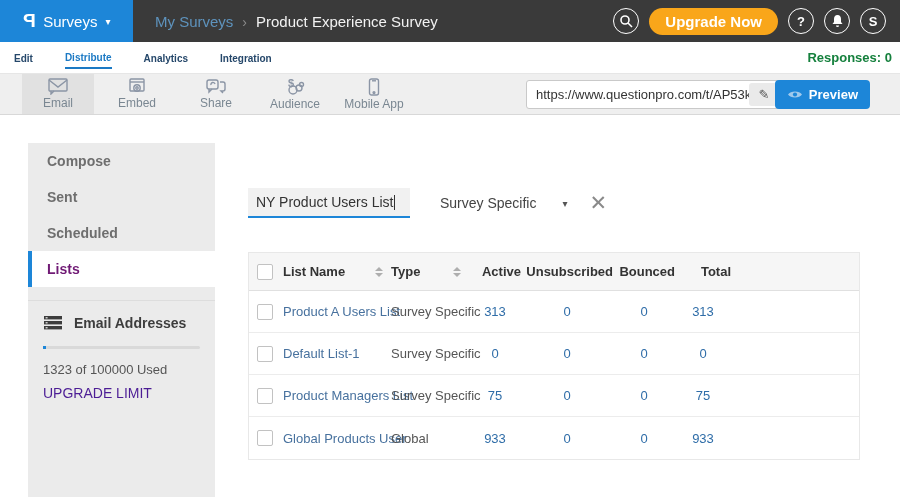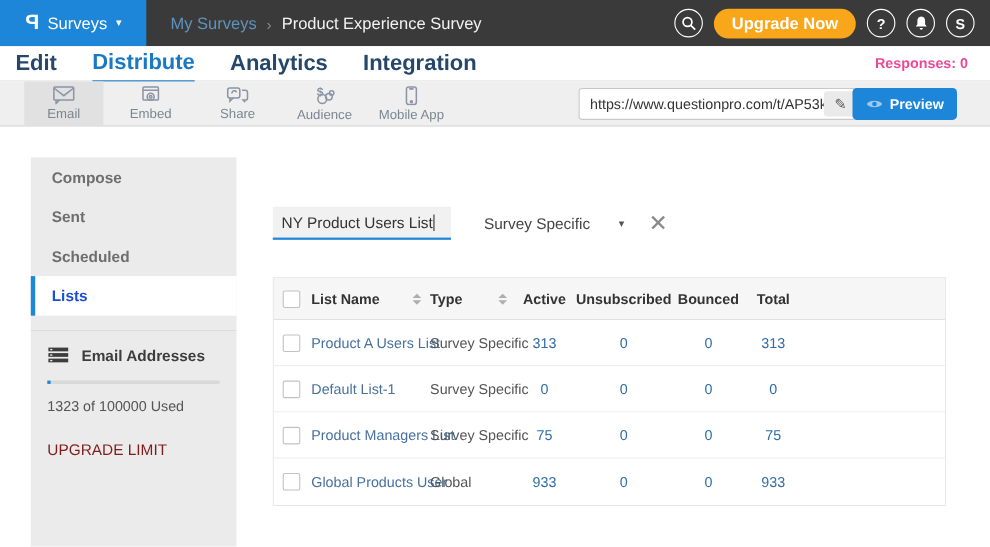--- a/index.html
+++ b/index.html
@@ -19,23 +19,23 @@
   .bc-current { color:#f2f2f2; }
   .topbar-right { position:absolute; right:14px; top:0; height:42px; display:flex; align-items:center; gap:10px; }
   .circle-btn { width:26px; height:26px; border:1px solid #fff; border-radius:50%; color:#fff;
     display:flex; align-items:center; justify-content:center; font-size:13px; font-weight:bold; cursor:pointer; background:transparent; }
   .upgrade-btn { background:#f9a61a; color:#fff; border:none; border-radius:14px; height:27px;
     padding:0 16px; font-size:15px; font-weight:bold; cursor:pointer; font-family:inherit; }
 
   
   .navrow { height:32px; background:#fff; display:flex; align-items:center; padding:0 14px;
     border-bottom:1px solid #e6e6e6; position:relative; }
-  .nav-tab { font-size:20px; color:#25476a; margin-right:32px; padding:6px 0 4px; cursor:pointer; font-weight:bold; }
+  .nav-tab { font-size:10px; color:#25476a; margin-right:32px; padding:6px 0 4px; cursor:pointer; font-weight:bold; }
   .nav-tab.active { color:#1b79c4; border-bottom:2px solid #1b79c4; }
-  .responses { position:absolute; right:20px; font-size:13px; color:#ec4899; font-weight:bold; }
+  .responses { position:absolute; right:8px; font-size:13px; color:#15803d; font-weight:bold; }
 
   
   .toolbar { height:41px; background:#efefef; border-bottom:1px solid #d8d8d8;
     display:flex; align-items:stretch; position:relative; }
   .tool-strip { display:flex; margin-left:22px; }
   .tool-item { width:72px; margin-right:7px; display:flex; flex-direction:column; align-items:center;
     justify-content:center; gap:1px; cursor:pointer; }
   .tool-item.active { background:#e1e1e1; }
   .tool-item svg { display:block; }
   .tool-label { font-size:12px; color:#7a8792; }
@@ -47,27 +47,27 @@
     align-items:center; justify-content:center; font-size:13px; color:#555; cursor:pointer; }
   .preview-btn { position:absolute; right:30px; top:6px; height:29px; padding:0 12px; background:#1d86d8;
     color:#fff; border:none; border-radius:4px; font-size:13px; font-weight:bold; cursor:pointer;
     display:flex; align-items:center; gap:6px; font-family:inherit; }
 
   
   .main { display:flex; height:382px; padding-top:28px; background:#fff; }
   .sidebar { width:187px; margin-left:28px; background:#ebebeb; height:354px; flex-shrink:0; }
   .side-item { height:36px; display:flex; align-items:center; padding-left:15px; font-size:14px;
     color:#6e6e6e; cursor:pointer; border-left:4px solid transparent;font-weight:bold; }
-  .side-item.active { background:#fff; border-left:4px solid #1d86d8; color:#1d4ed8; }
+  .side-item.active { background:#fff; border-left:4px solid #1d86d8; color:#701a75; }
   .email-block { margin-top:13px; border-top:1px solid #ddd; padding:14px 15px 0 15px; }
   .email-title-row { display:flex; align-items:flex-start; gap:11px; color:#3d3d3d; font-weight:bold; font-size:14px; }
   .progress { margin-top:15px; height:3px; background:#d9d9d9; border-radius:2px; position:relative; }
   .progress-fill { position:absolute; left:0; top:0; height:3px; width:2%; background:#1d86d8; }
   .usage { margin-top:13px; font-size:13px; color:#555; }
-  .upgrade-link { margin-top:24px; font-size:14px; color:#7f1d1d; cursor:pointer; display:inline-block; }
+  .upgrade-link { margin-top:8px; font-size:14px; color:#4c1d95; cursor:pointer; display:inline-block; }
 
   
   .content { margin-left:33px; width:612px; }
   .create-row { margin-top:35px; display:flex; align-items:center; height:50px; }
   .name-input { width:162px; height:30px; background:#f1f1f1; border:none; border-bottom:2px solid #1d86d8;
     display:flex; align-items:center; padding:0 8px; font-size:14px; color:#333; }
   .text-caret { display:inline-block; width:1px; height:15px; background:#333; margin-left:1px; }
   .type-select { margin-left:30px; display:flex; align-items:center; gap:26px; font-size:14px; color:#444; cursor:pointer; }
   .type-caret { font-size:10px; color:#555; }
   .annotation { margin-left:30px; border:4px solid #d93025; border-radius:12px; padding:3px;
@@ -82,21 +82,21 @@
     align-items:center; height:42px; border-bottom:1px solid #ececec; background:#fff; }
   .trow.head { background:#f6f6f6; height:38px; border-bottom:1px solid #e0e0e0; }
   .trow:last-child { border-bottom:none; }
   .cell { font-size:13px; overflow:visible; white-space:nowrap; }
   .cell.check { display:flex; justify-content:flex-start; padding-left:8px; }
   .checkbox { width:16px; height:16px; background:#fff; border:1px solid #c2c2c2; border-radius:2px; cursor:pointer; }
   .cell.hname { font-weight:bold; color:#333; display:flex; align-items:center; justify-content:space-between; padding-right:8px; }
   .cell.name a { color:#47719e; text-decoration:none; cursor:pointer; }
   .cell.type { color:#555; }
   .cell.num { text-align:center; color:#2f6da8; }
-  .cell.hnum { text-align:center; font-weight:bold; color:#333; }
+  .cell.hnum { text-align:right; font-weight:bold; color:#333; }
   .sort-icon { display:inline-flex; flex-direction:column; gap:2px; }
   .sort-icon i { display:block; width:0; height:0; border-left:4px solid transparent; border-right:4px solid transparent; }
   .sort-icon .up { border-bottom:4px solid #aeaeae; }
   .sort-icon .dn { border-top:4px solid #aeaeae; }
 
   .icon-gray { stroke:#8b95a5; fill:none; stroke-width:1.4; }
 </style>
 </head>
 <body>
 

